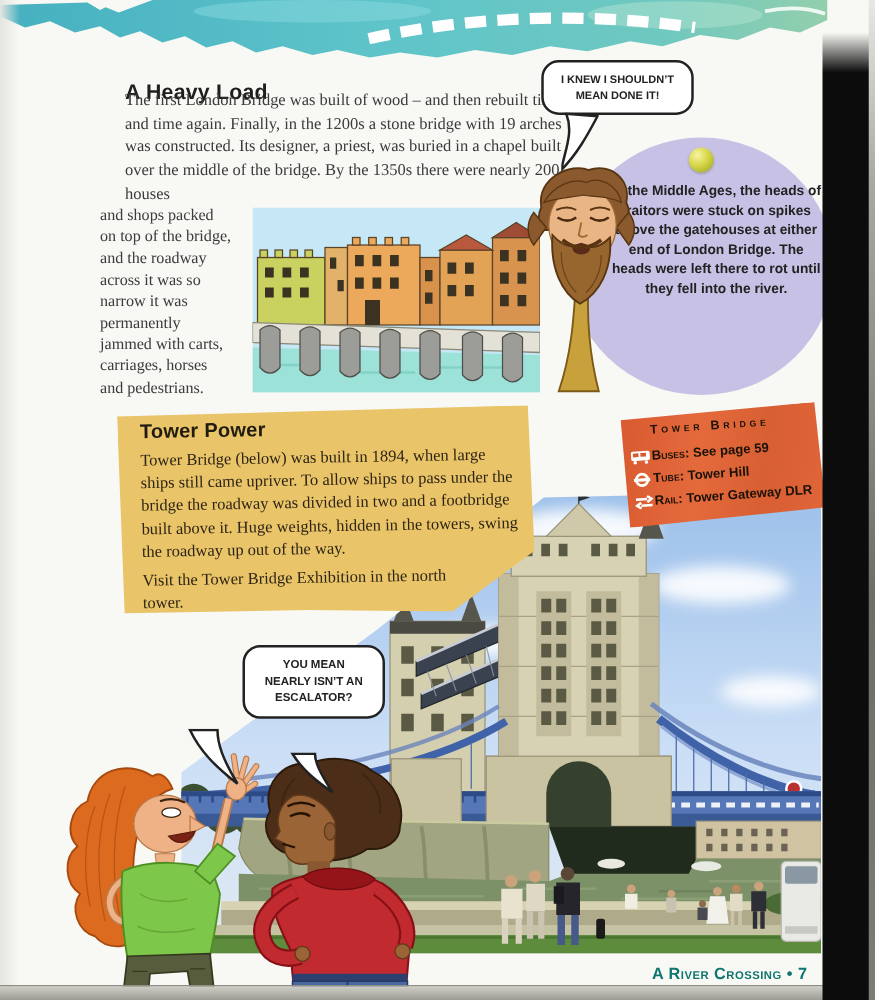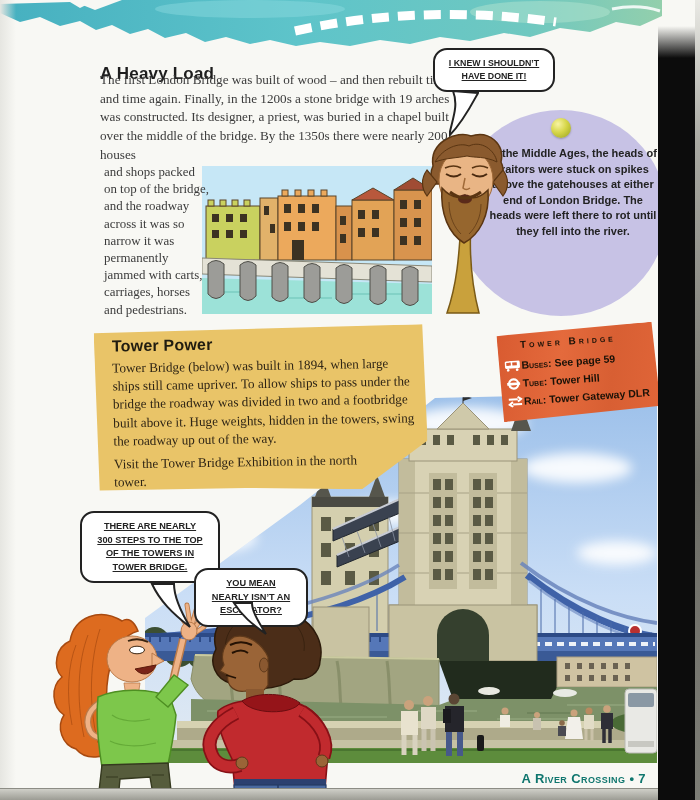--- a/index.html
+++ b/index.html
@@ -3,24 +3,24 @@
 <meta charset="utf-8">
 <style>
   html,body{margin:0;padding:0;background:#555;}
   #page{position:relative;width:700px;height:800px;background:#f8f8f4;overflow:hidden;
         font-family:"Liberation Sans",sans-serif;}
   .abs{position:absolute;}
   
   .h1{font-family:"Liberation Sans",sans-serif;font-weight:800;font-size:17px;color:#1e1e1e;letter-spacing:.2px;}
   .serif{font-family:"Liberation Serif",serif;color:#3b3b3b;}
   .para-wide{left:100px;top:71px;width:356px;font-size:13.2px;line-height:18.7px;}
-  .para-narrow{left:104px;top:164px;width:106px;font-size:12.9px;line-height:17.2px;}
+  .para-narrow{left:80px;top:164px;width:106px;font-size:12.9px;line-height:17.2px;}
   
   .bubble{background:#fff;border:2px solid #222;border-radius:14px;padding:7px 8px;
-          text-align:center;font-weight:700;color:#222;text-decoration:underline;}
+          text-align:center;font-weight:700;color:#222;}
   .bubble .ln{white-space:nowrap;}
   .tail{position:absolute;z-index:51;}
   
   #note-circle{left:455px;top:110px;width:212px;height:206px;border-radius:50%;background:#c7c2e5;z-index:10;}
   #pin{left:551px;top:118px;width:20px;height:20px;border-radius:50%;z-index:12;
        background:radial-gradient(circle at 35% 30%,#f8f4a4,#d6d648 45%,#96a01c);box-shadow:0 1px 2px rgba(0,0,0,.25);}
   #note-text{left:487px;top:146px;width:172px;z-index:12;font-size:11px;line-height:15.6px;
              font-weight:700;color:#222;text-align:center;}
   
   #tower-power{left:95px;top:327px;width:332px;height:164px;background:#e9c468;z-index:15;
@@ -142,21 +142,21 @@
       <path d="M70,100 q8,-7 16,0 l0,31 q-8,9 -16,0 Z" fill="#9c9c98"></path>
       <path d="M102,101 q8,-7 16,0 l0,31 q-8,9 -16,0 Z" fill="#9c9c98"></path>
       <path d="M134,102 q8,-7 16,0 l0,31 q-8,9 -16,0 Z" fill="#9c9c98"></path>
       <path d="M168,103 q8,-7 16,0 l0,31 q-8,9 -16,0 Z" fill="#9c9c98"></path>
       <path d="M200,104 q8,-7 16,0 l0,31 q-8,9 -16,0 Z" fill="#9c9c98"></path>
     </g>
   </svg>
 
   <div class="abs bubble" style="left:433px;top:48px;width:102px;font-size:8.8px;line-height:13px;z-index:50">
     <div class="ln">I KNEW I SHOULDN’T</div>
-    <div class="ln">HAVE DONE IT!</div>
+    <div class="ln">MEAN DONE IT!</div>
   </div>
   <svg class="abs tail" style="left:449px;top:90px" width="30" height="50" viewBox="0 0 30 50">
     <path d="M4,1 C10,16 3,30 0,46 C14,32 23,14 29,3 Z" fill="#fff" stroke="#222" stroke-width="2"></path>
   </svg>
 
   <div class="abs" id="note-circle"></div>
   <div class="abs" id="pin"></div>
   <div class="abs" id="note-text">In the Middle Ages, the heads of traitors were stuck on spikes above the gatehouses at either end of London Bridge. The heads were left there to rot until they fell into the river.</div>
 
   <svg class="abs" style="left:413px;top:126px;z-index:13" width="104" height="192" viewBox="0 0 104 192">
@@ -418,30 +418,24 @@
           <path d="M396,325 h8 v12 h-8 z" fill="#c8c2b0"></path>
     </g>
     <g>
       <rect x="488" y="296" width="32" height="64" rx="4" fill="#e9e9e5" stroke="#b8b8b2" stroke-width="1"></rect>
       <rect x="491" y="300" width="26" height="14" rx="2" fill="#8a98a4"></rect>
       <rect x="491" y="348" width="26" height="6" fill="#c8c8c2"></rect>
     </g>
   </svg>
   </div>
 
-  <div class="abs bubble" style="left:80px;top:511px;width:120px;font-size:9.2px;line-height:13.6px;z-index:50">
-    <div class="ln">THERE ARE NEARLY</div>
-    <div class="ln">300 STEPS TO THE TOP</div>
-    <div class="ln">OF THE TOWERS IN</div>
-    <div class="ln">TOWER BRIDGE.</div>
-  </div>
   <svg class="abs tail" style="left:150px;top:583px" width="42" height="46" viewBox="0 0 42 46">
     <path d="M2,1 C10,18 22,30 40,44 C28,24 24,12 24,1 Z" fill="#fff" stroke="#222" stroke-width="2"></path>
   </svg>
-  <div class="abs bubble" style="left:194px;top:568px;width:94px;font-size:9.2px;line-height:13.6px;z-index:50">
+  <div class="abs bubble" style="left:194px;top:516px;width:94px;font-size:9.2px;line-height:13.6px;z-index:50">
     <div class="ln">YOU MEAN</div>
     <div class="ln">NEARLY ISN’T AN</div>
     <div class="ln">ESCALATOR?</div>
   </div>
   <svg class="abs tail" style="left:232px;top:602px" width="36" height="34" viewBox="0 0 36 34">
     <path d="M2,1 C10,14 20,22 34,32 C24,16 20,8 20,1 Z" fill="#fff" stroke="#222" stroke-width="2"></path>
   </svg>
 
   <svg class="abs" style="left:40px;top:595px;z-index:40" width="300" height="205" viewBox="0 0 300 205">
 

